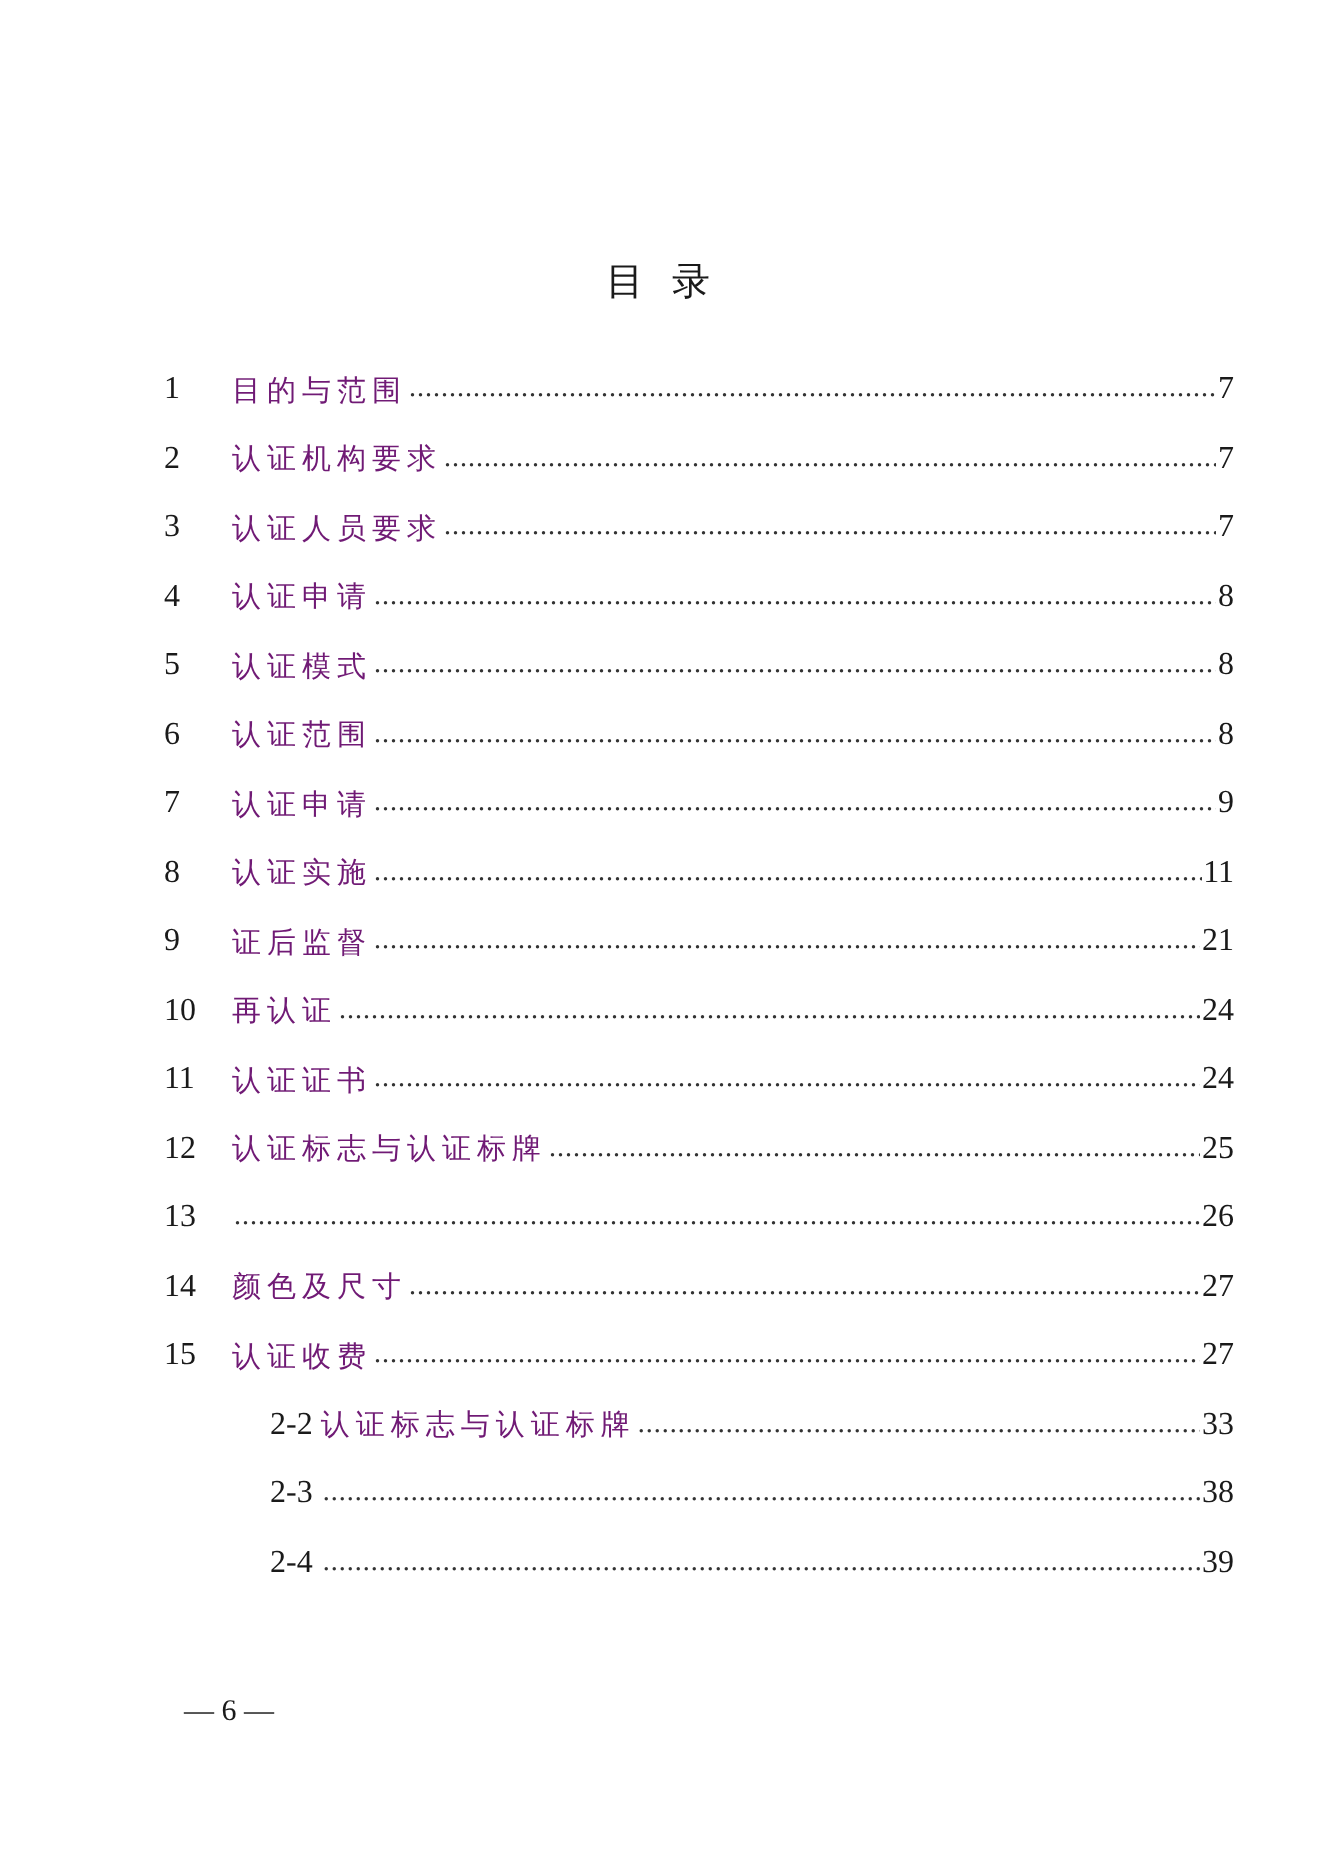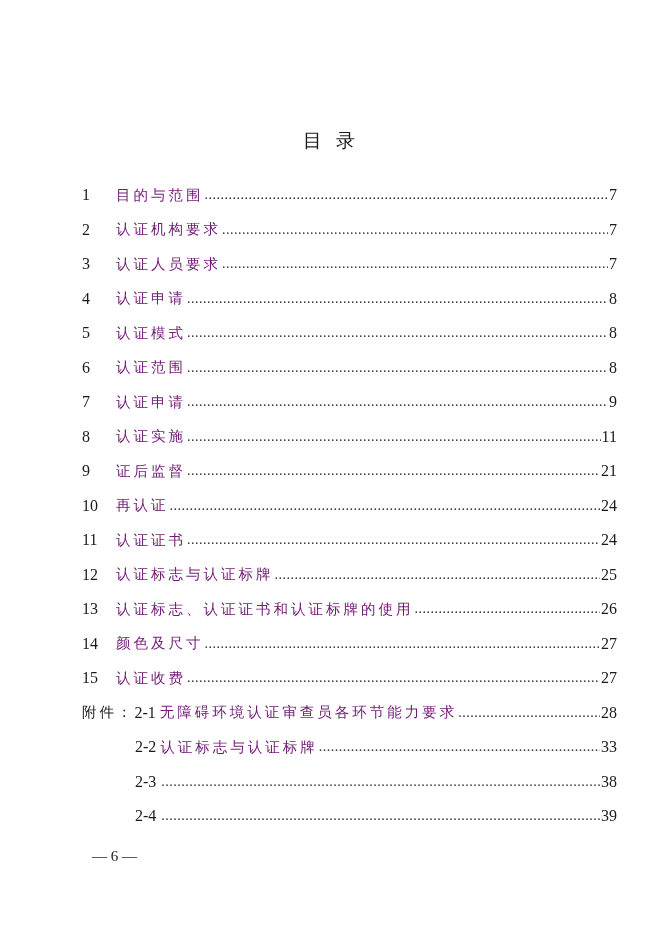--- a/index.html
+++ b/index.html
@@ -92,44 +92,36 @@
       <span class="page">24</span>
     </div>
   <div class="row">
       <span class="num">12</span>
       <span class="label">认证标志与认证标牌</span>
       <span class="leader"></span>
       <span class="page">25</span>
     </div>
   <div class="row">
       <span class="num">13</span>
-      <span class="label">认证标志、认证证书和认证标牌的使用</span>
       <span class="leader"></span>
       <span class="page">26</span>
     </div>
   <div class="row">
       <span class="num">14</span>
       <span class="label">颜色及尺寸</span>
       <span class="leader"></span>
       <span class="page">27</span>
     </div>
   <div class="row">
       <span class="num">15</span>
       <span class="label">认证收费</span>
       <span class="leader"></span>
       <span class="page">27</span>
     </div>
 
-  <div class="row">
-      <span class="appx-prefix">附件：</span>
-      <span class="code">2-1</span>
-      <span class="label">无障碍环境认证审查员各环节能力要求</span>
-      <span class="leader"></span>
-      <span class="page">28</span>
-    </div>
   <div class="row">
       <span class="indent"></span>
       <span class="code">2-2</span>
       <span class="label">认证标志与认证标牌</span>
       <span class="leader"></span>
       <span class="page">33</span>
     </div>
   <div class="row">
       <span class="indent"></span>
       <span class="code">2-3</span>

